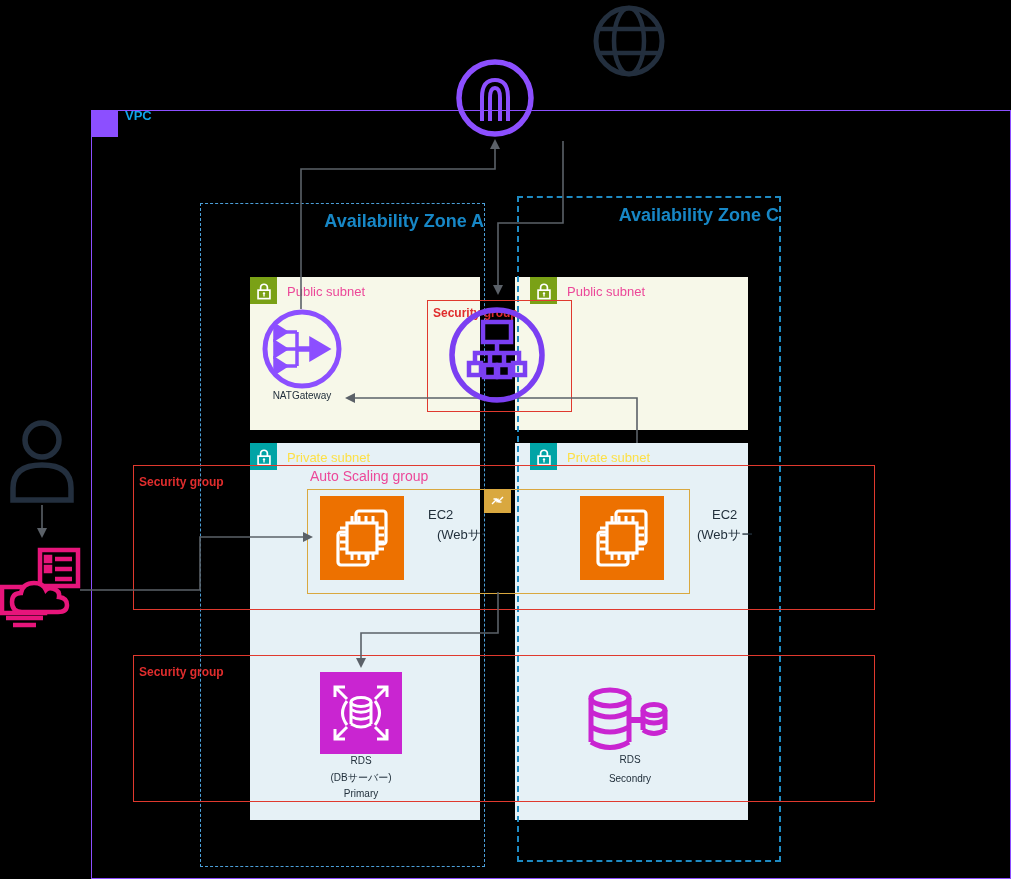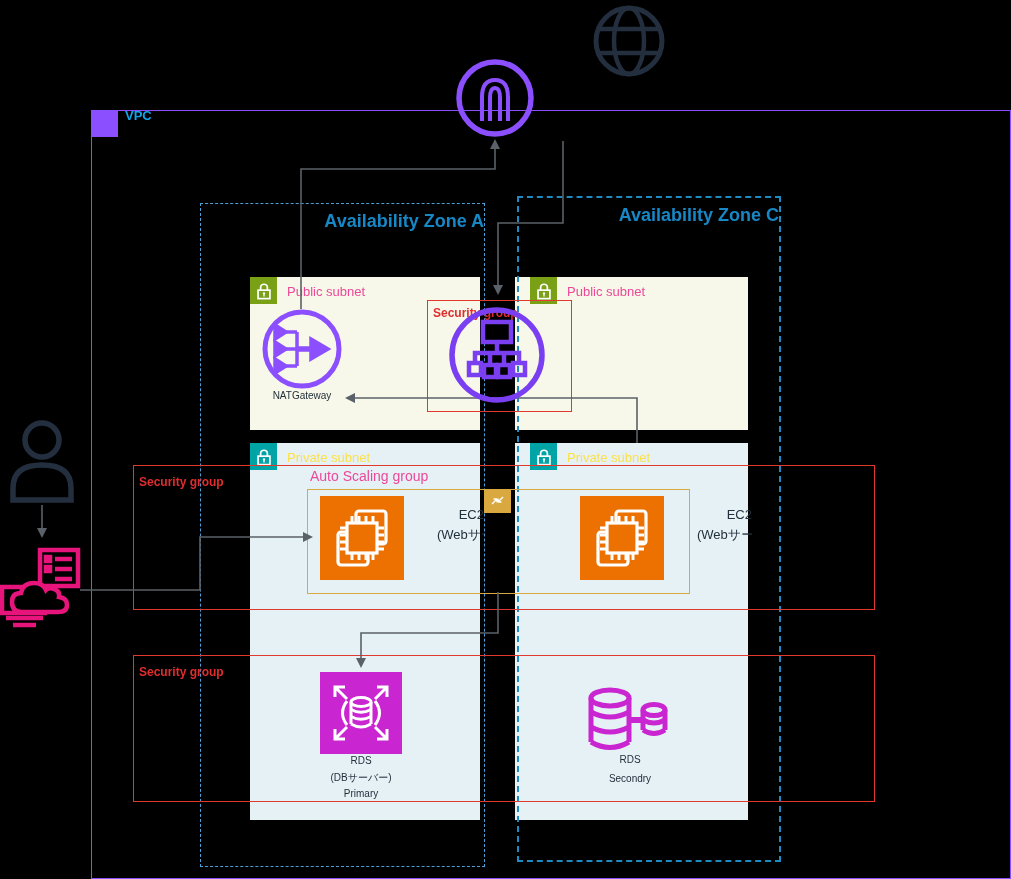--- a/index.html
+++ b/index.html
@@ -42,21 +42,21 @@
   .asg-box{left:307px;top:489px;width:381px;height:103px;border:1px solid #D9A83F;z-index:3;}
   .asg-title{left:310px;top:468px;color:#ec4899;font-size:14px;z-index:3;}
   .asg-badge{left:484px;top:489px;width:27px;height:24px;background:#D9A83F;z-index:4;}
 
   .node-label{color:#22303C;font-size:10px;z-index:6;text-align:center;}
   .nat-label{left:240px;top:390px;width:124px;}
   .ec2-label-wrap{top:505px;height:52px;overflow:hidden;white-space:nowrap;z-index:6;
                   color:#22303C;font-size:13px;line-height:20px;}
   .ec2-wrap-a{left:404px;width:80px;}
   .ec2-wrap-c{left:688px;width:64px;}
-  .ec2-line1{text-align:right;}
+  .ec2-line1{text-align:left;padding-left:24px;}
   .ec2-line2-a{margin-left:33px;}
   .ec2-line2-c{margin-left:9px;}
   .rds-a-label{left:291px;top:753px;width:140px;line-height:16.5px;}
   .rds-c-label{left:570px;top:750px;width:120px;line-height:19px;}
 
   .icon{z-index:5;}
   .ec2-sq{left:320px;top:496px;width:84px;height:84px;background:#ED7100;z-index:5;}
   .ec2-sq svg{position:absolute;left:0;top:0;}
   .rds-sq{left:320px;top:672px;width:82px;height:82px;background:#C925D1;z-index:5;}
   .rds-sq svg{position:absolute;left:0;top:0;}

